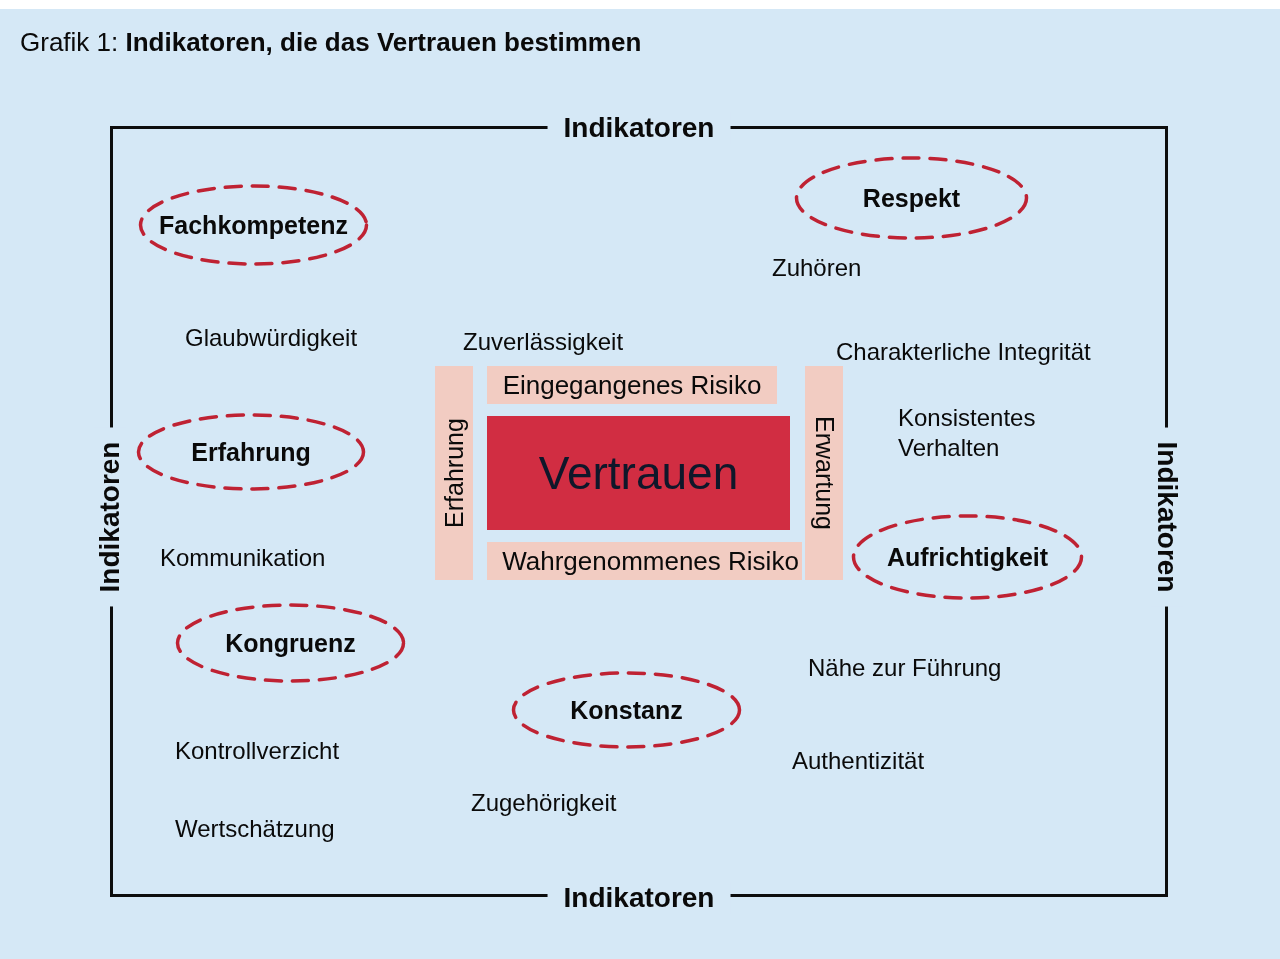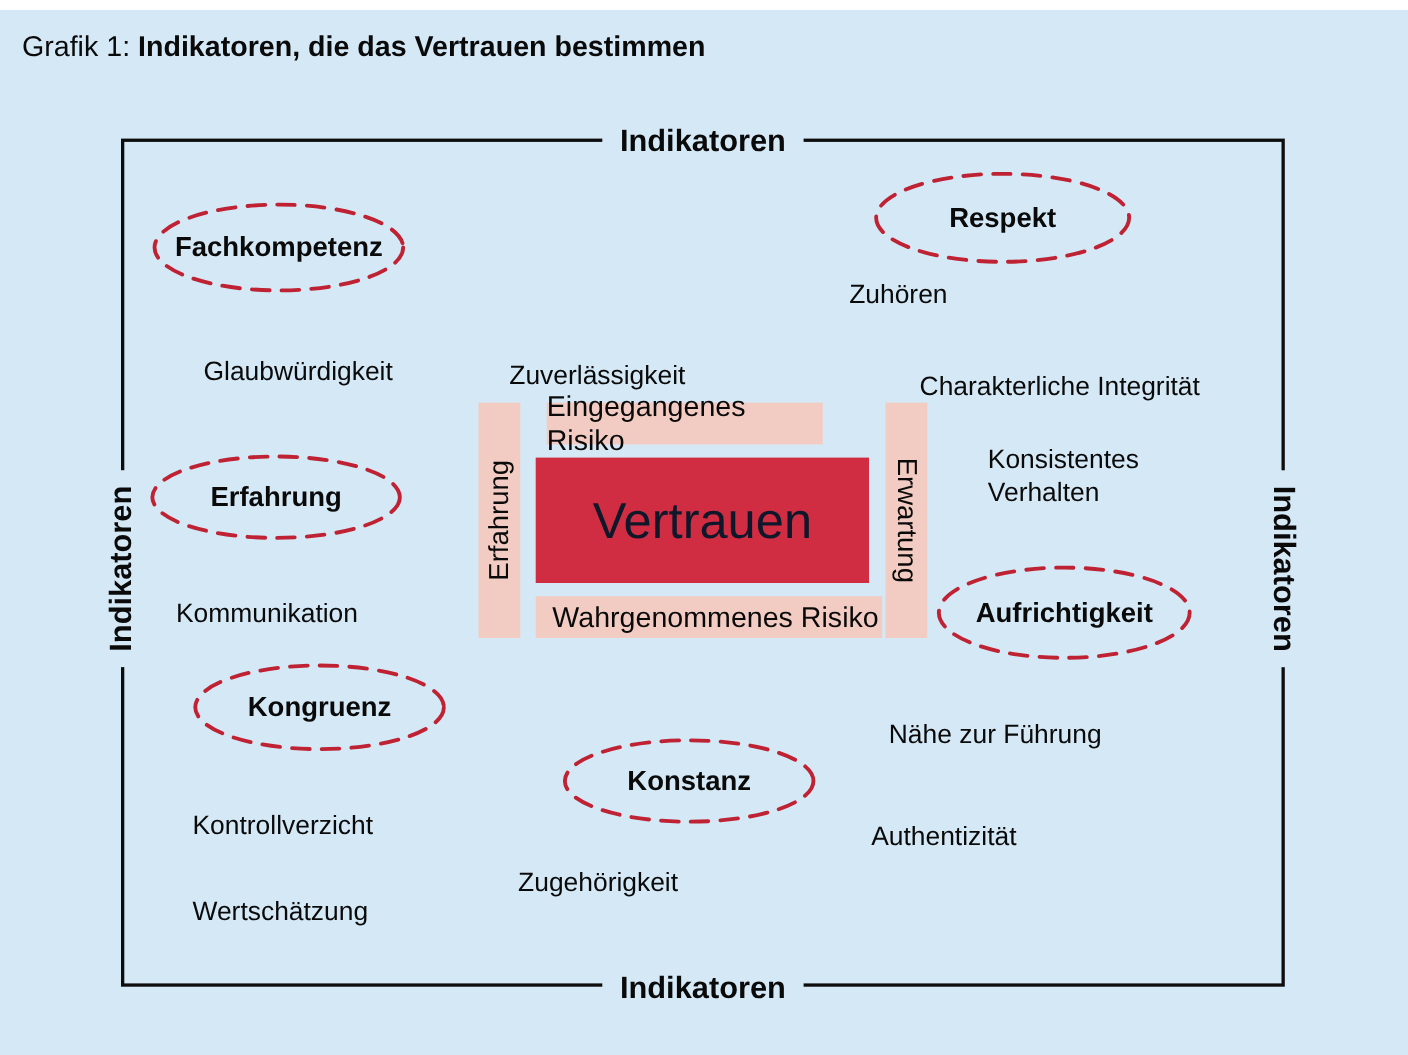--- a/index.html
+++ b/index.html
@@ -99,16 +99,16 @@
   <div class="lbl" style="left:792px;top:746px;">Authentizität</div>
   <div class="lbl" style="left:471px;top:788px;">Zugehörigkeit</div>
   <div class="lbl" style="left:175px;top:814px;text-align:right;">Wertschätzung</div>
 
   <div class="bar" style="left:435px;top:366px;width:38px;height:214px;">
     <span class="vlabel rot-ccw">Erfahrung</span>
   </div>
   <div class="bar" style="left:805px;top:366px;width:38px;height:214px;">
     <span class="vlabel rot-cw">Erwartung</span>
   </div>
-  <div class="riskbox" style="left:497px;top:366px;width:251px;height:38px;">Eingegangenes Risiko</div>
+  <div class="riskbox" style="left:487px;top:366px;width:290px;height:38px;">Eingegangenes Risiko</div>
   <div class="trust" style="left:487px;top:416px;width:303px;height:114px;">Vertrauen</div>
   <div class="riskbox" style="left:487px;top:542px;width:303px;height:38px;padding-left:12px;">Wahrgenommenes Risiko</div>
 </div>
 
 </body></html>

